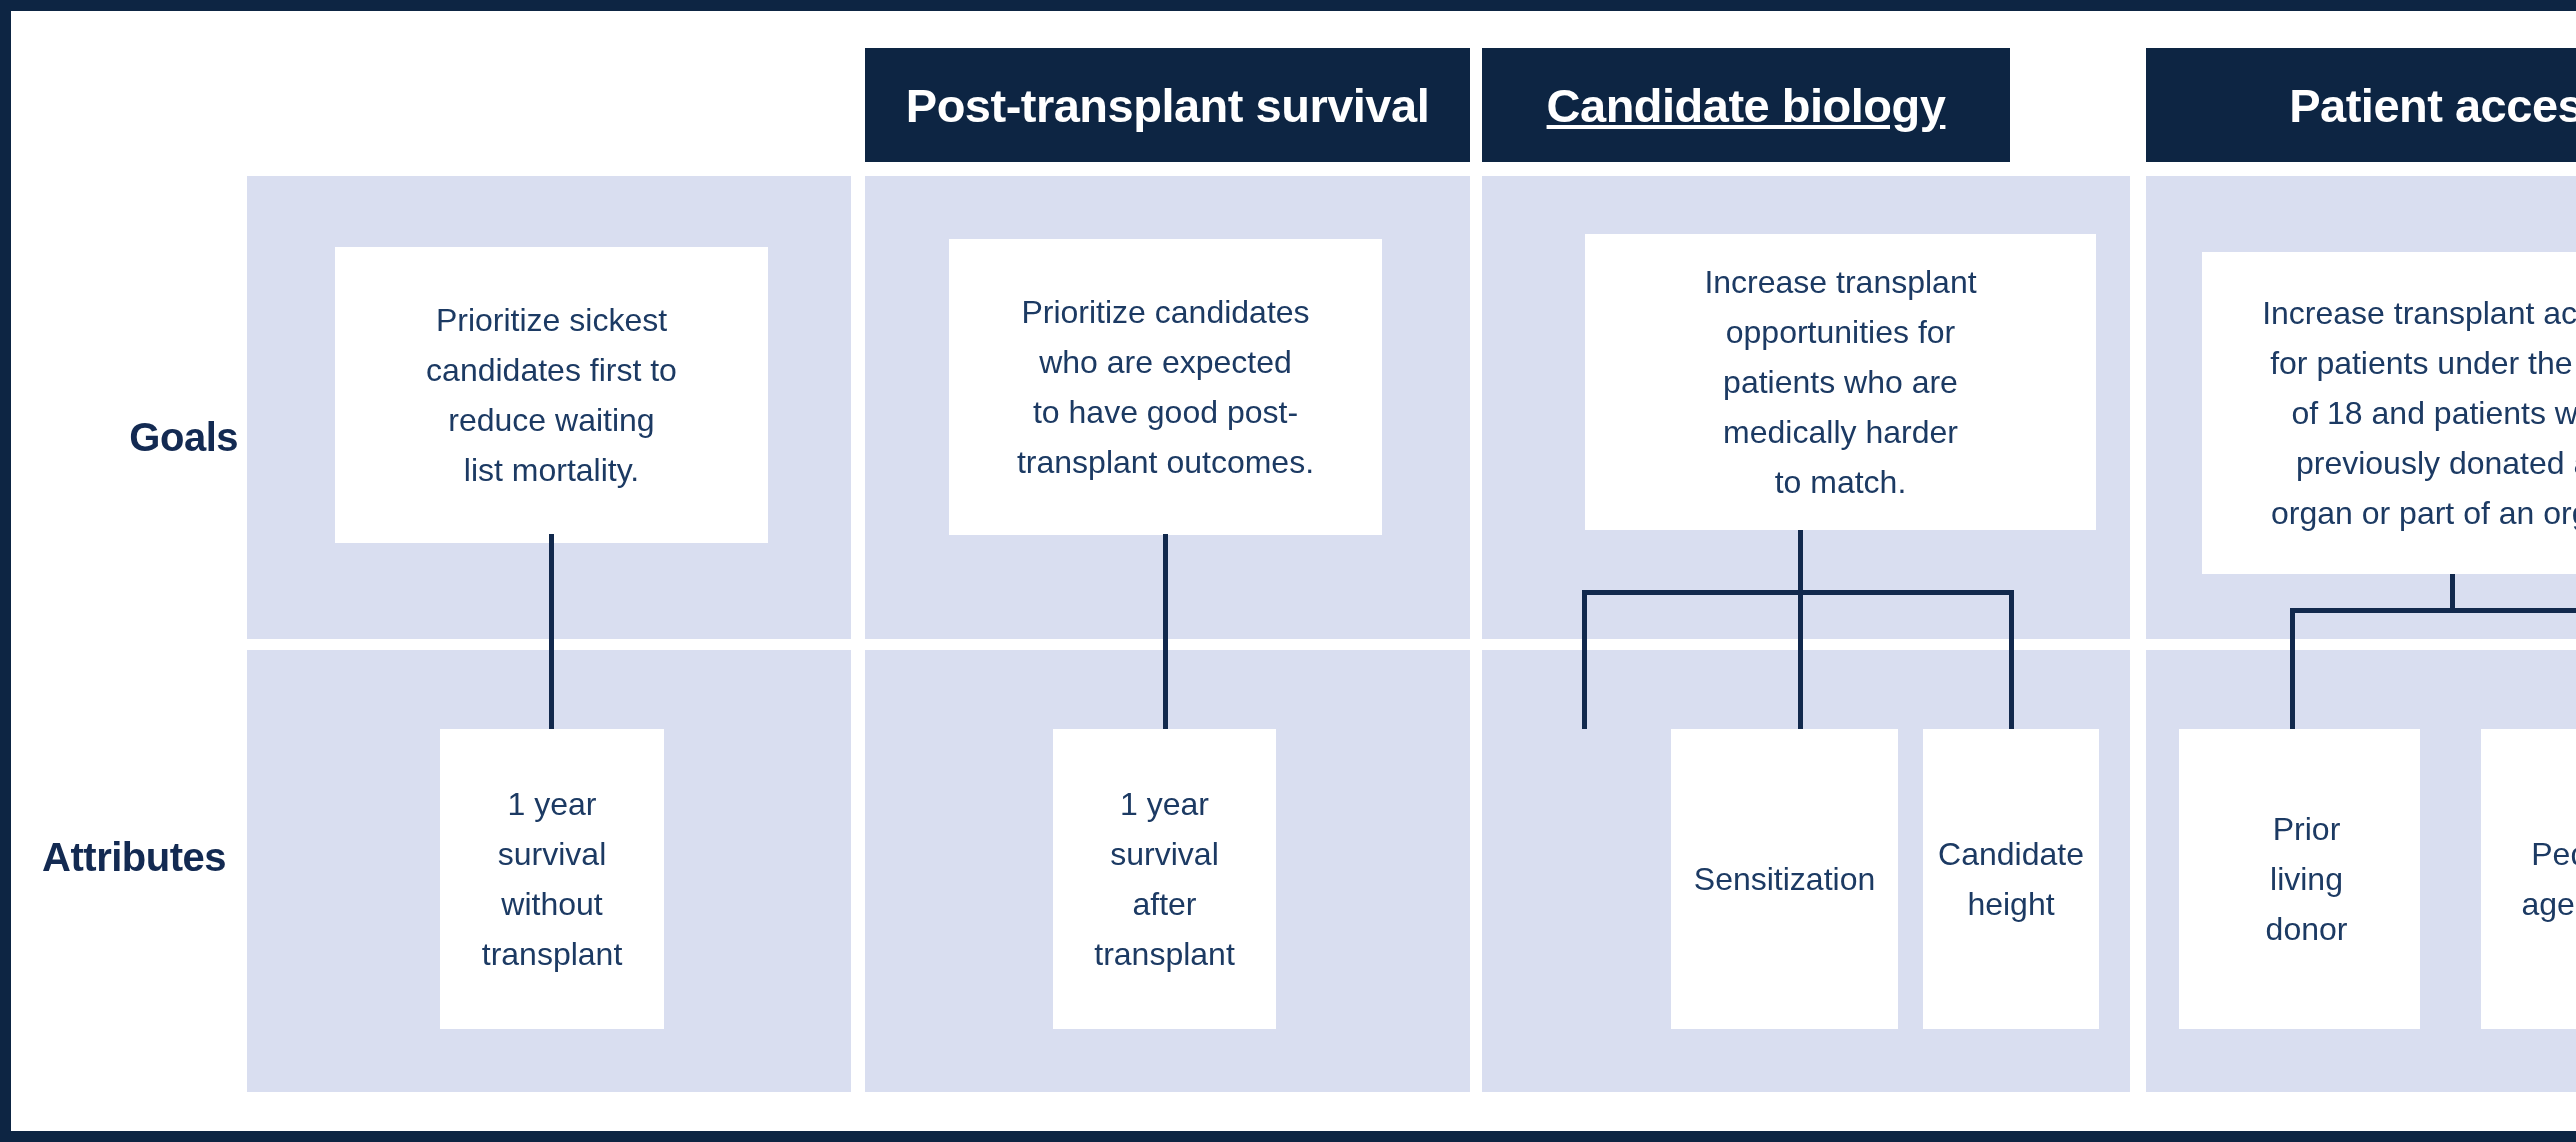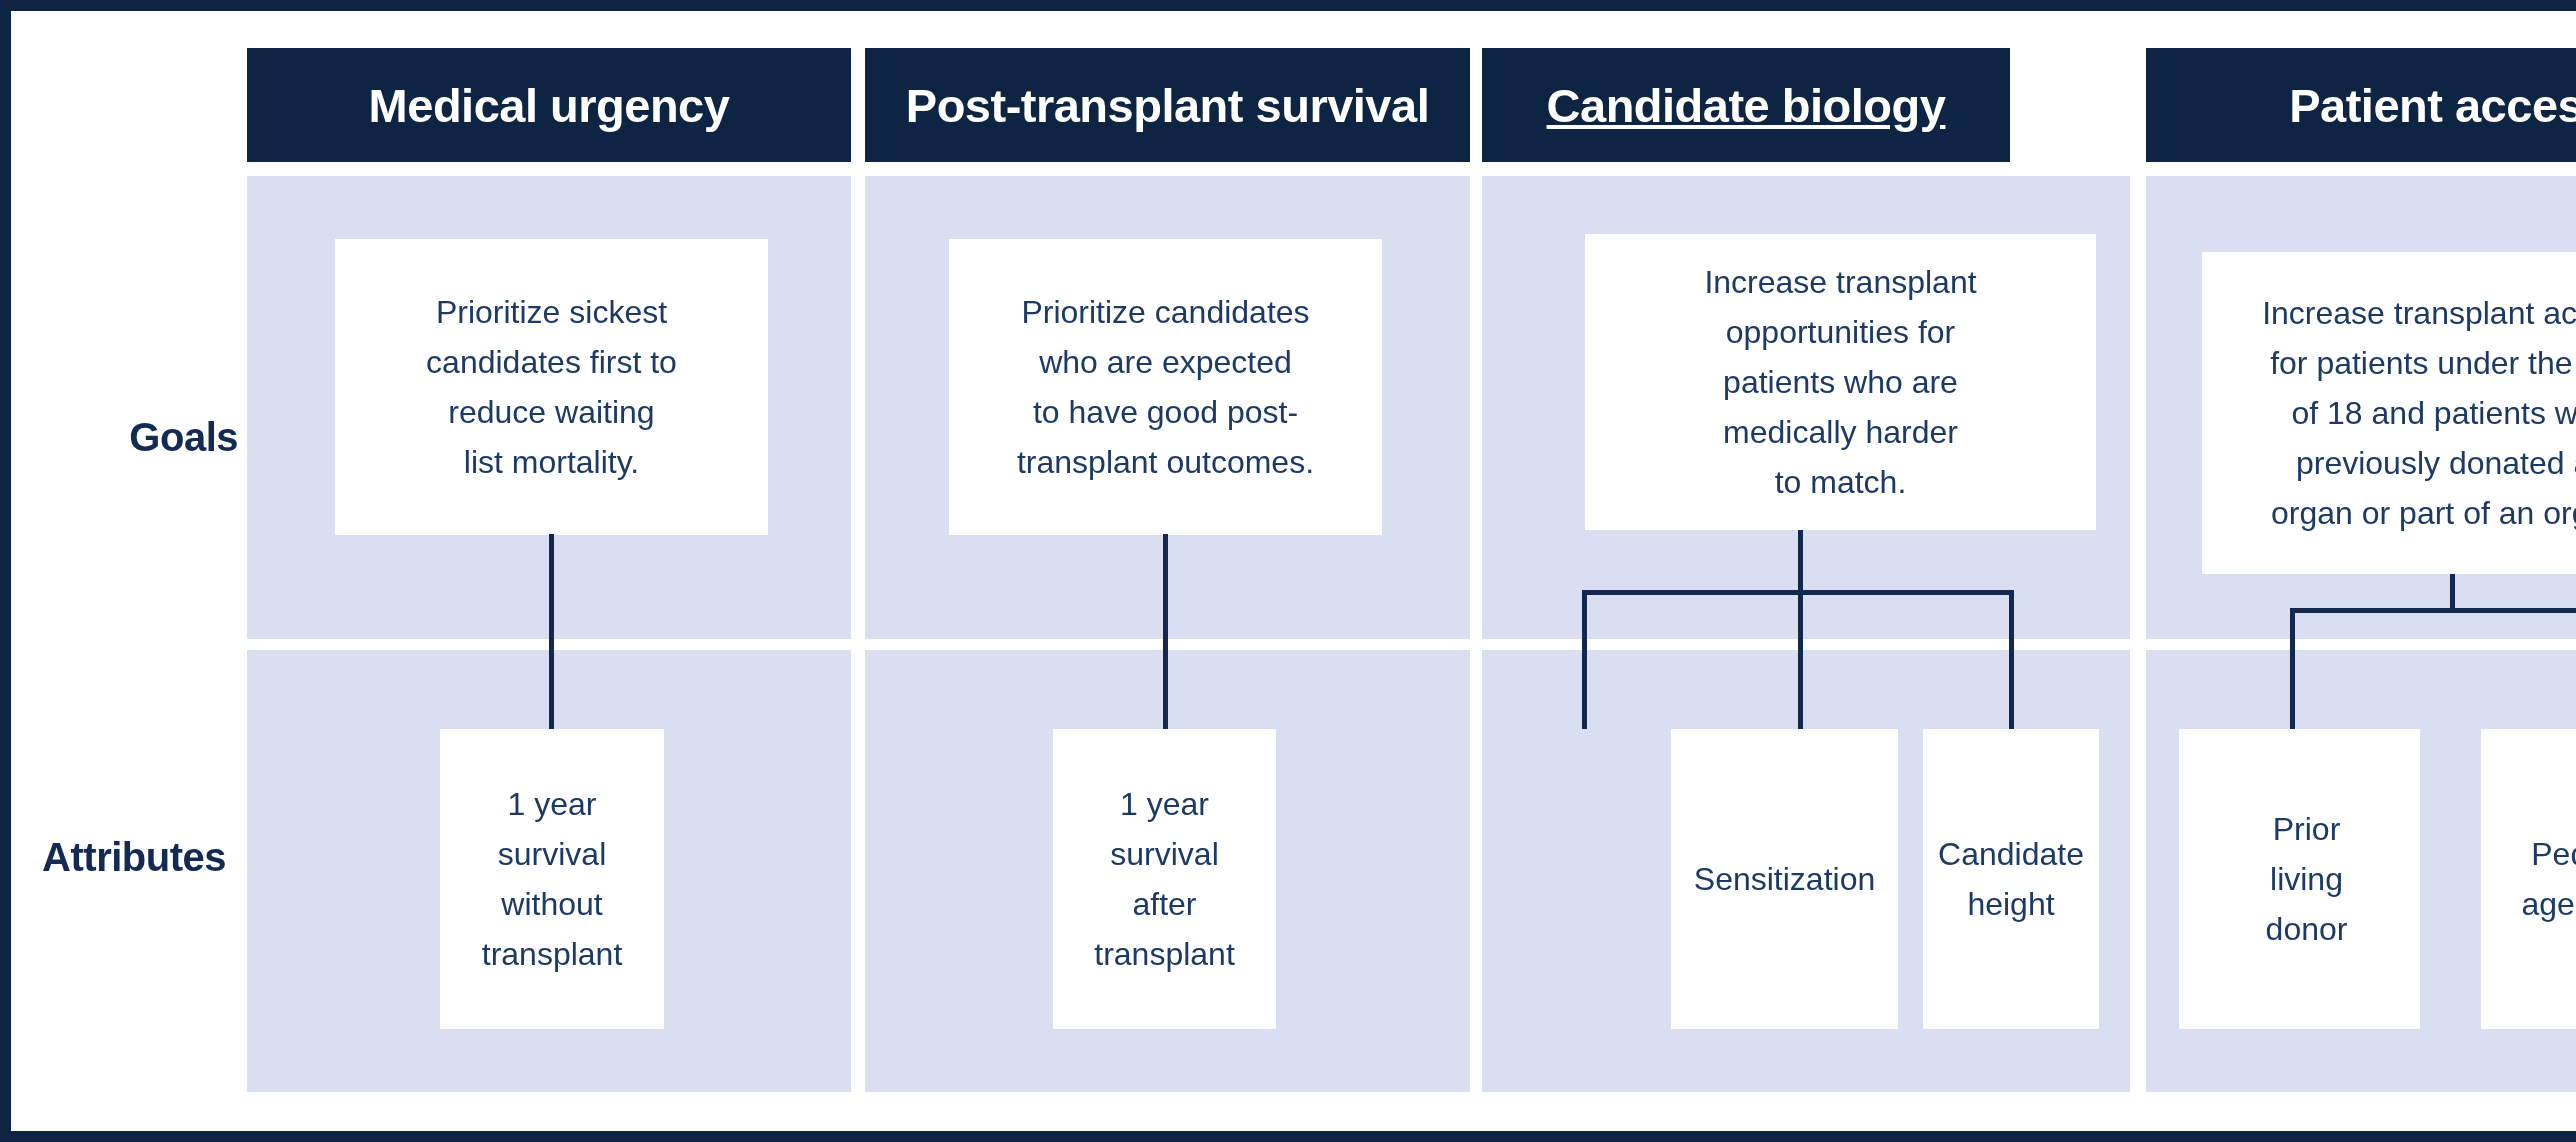--- a/index.html
+++ b/index.html
@@ -51,24 +51,23 @@
 
 <div id="canvas">
 
   <div class="border-strip" style="left:0;top:0;width:3461px;height:10.8px;"></div>
   <div class="border-strip" style="left:0;top:1131px;width:3461px;height:10.8px;"></div>
   <div class="border-strip" style="left:0;top:0;width:10.8px;height:1142px;"></div>
 
   <div class="row-label" style="left:58px;top:415px;width:180px;">Goals</div>
   <div class="row-label" style="left:28px;top:835px;width:198px;">Attributes</div>
 
-  <div class="hdr" style="left:247px;width:604px;">Medical urgency</div>
   <div class="panel goals" style="left:247px;width:604px;"></div>
   <div class="panel attrs" style="left:247px;width:604px;"></div>
-  <div class="wbox goalbox" style="left:335px;width:433px;">Prioritize sickest
+  <div class="wbox goalbox" style="left:335px;width:433px;margin-top:8px;">Prioritize sickest
 candidates first to
 reduce waiting
 list mortality.</div>
   <div class="line" style="left:549px;top:534px;width:5.2px;height:195px;"></div>
   <div class="wbox attrbox" style="left:440px;width:224px;">1 year
 survival
 without
 transplant</div>
 
   <div class="hdr" style="left:865px;width:605px;">Post-transplant survival</div>

